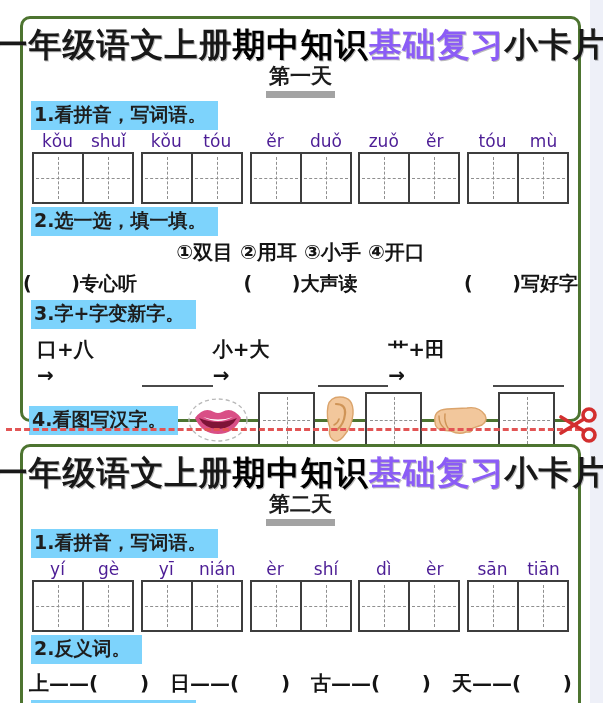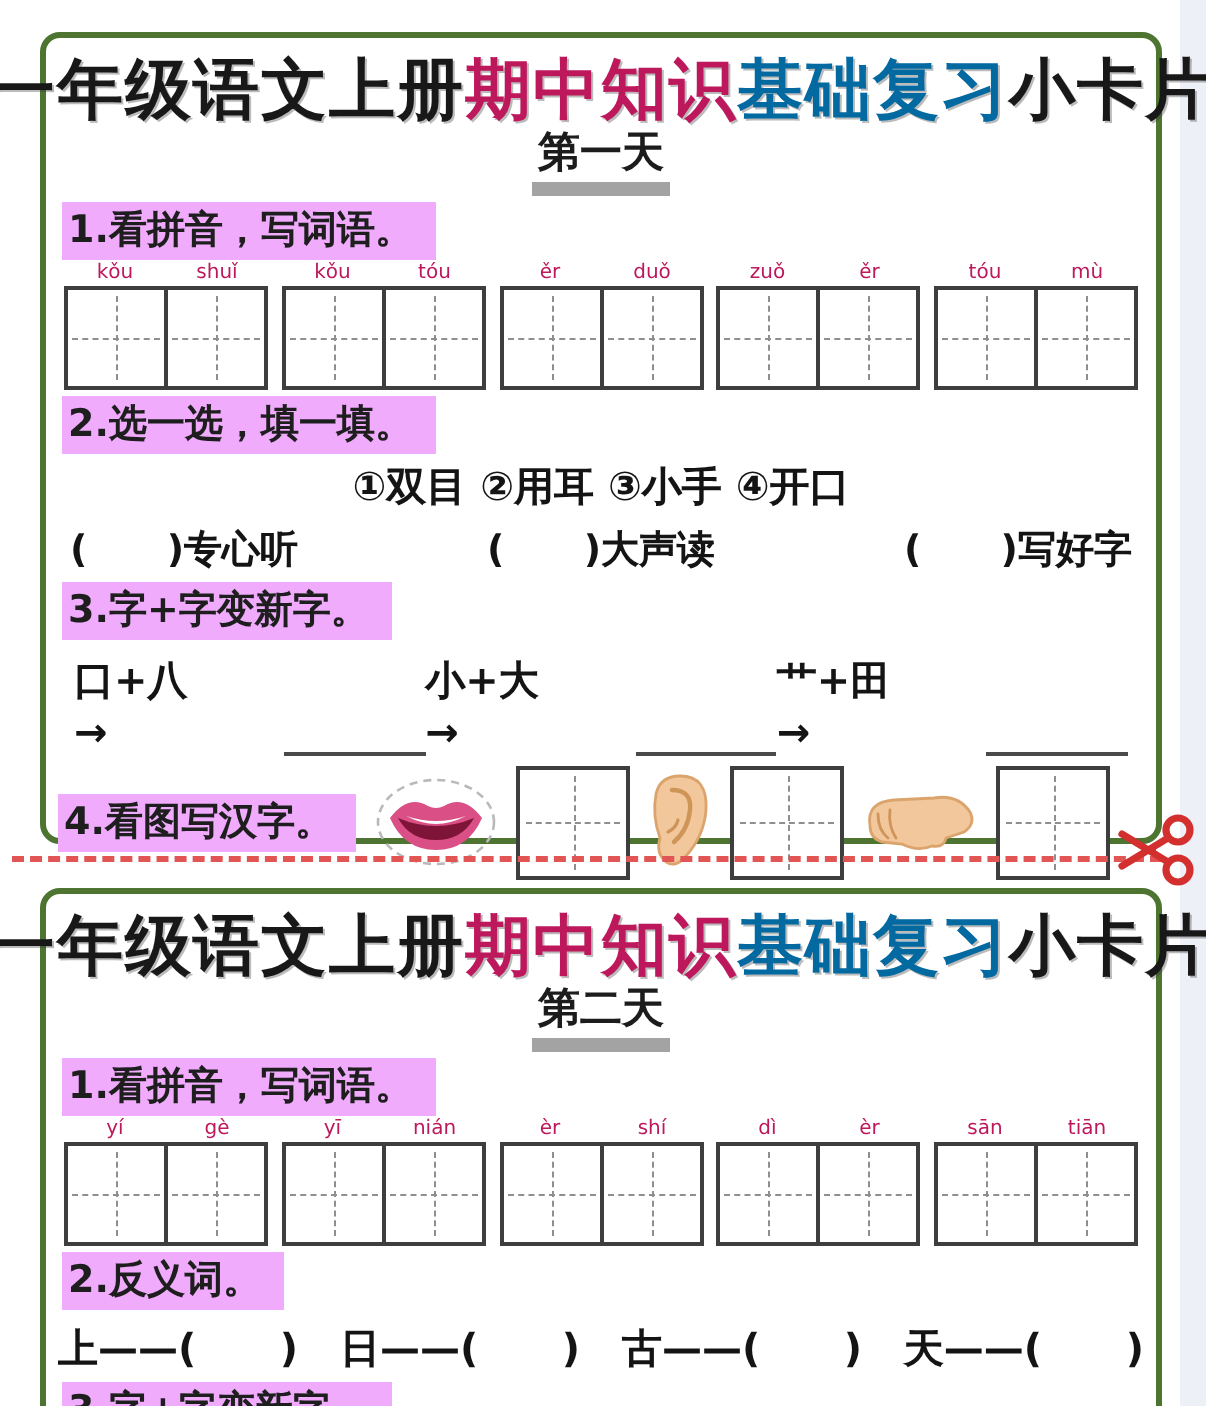--- a/index.html
+++ b/index.html
@@ -9,45 +9,45 @@
 
   .card { position:absolute; left:20px; width:561px; background:#fff;
           border:3px solid #4d7430; border-radius:10px; }
   #card1 { top:16px; height:406px; }
   #card2 { top:444px; height:310px; }
 
   .title { display:flex; justify-content:center; margin-top:7px;
            font-size:33px; font-weight:900; line-height:1.15; letter-spacing:1px;
            text-shadow:1px 1px 0 rgba(60,60,60,.35); white-space:nowrap; }
   .t-black { color:#181818; }
-  .t-red   { color:#be185d; }
-  .t-green { color:#0369a1; }
+  .t-red   { color:#000000; }
+  .t-green { color:#8b5cf6; }
 
   .day-wrap { text-align:center; margin-top:-2px; }
   .day { display:inline-block; font-size:21px; font-weight:800; color:#1c1c1c;
          border-bottom:7px solid #a3a3a3; padding:0 3px 1px; }
 
-  .sec { display:inline-block; background:#f0abfc; color:#1e1e1e;
+  .sec { display:inline-block; background:#7dd3fc; color:#1e1e1e;
          font-size:19px; font-weight:600; padding:1px 12px 2px 3px; margin:3px 0 0 8px; }
 
   .pgroups { display:flex; justify-content:space-between; padding:0 9px; margin-top:1px; }
   .pgroup { width:102px; }
-  .plabels { display:flex; font-size:10px; color:#be185d; margin-bottom:1px; }
+  .plabels { display:flex; font-size:17px; color:#4c1d95; margin-bottom:1px; }
   .plabels span { flex:1; text-align:center; }
   .pair { display:flex; height:52px; border:2px solid #3e3e3e; background:#fff; }
   .cell { flex:1; position:relative; }
   .cell + .cell { border-left:2px solid #3e3e3e; }
   .cell::before { content:""; position:absolute; left:50%; top:3px; bottom:3px;
                   border-left:1.5px dashed #8f8f8f; }
   .cell::after  { content:""; position:absolute; top:50%; left:2px; right:2px;
                   border-top:1.5px dashed #8f8f8f; }
 
   .options { text-align:center; font-size:20px; font-weight:600; color:#141414; margin-top:3px; }
   .fill-row { display:flex; justify-content:space-between; white-space:pre;
-              font-size:19px; font-weight:600; color:#141414; padding:0 12px; margin-top:5px; }
+              font-size:19px; font-weight:600; color:#141414; padding:0 0; margin-top:5px; }
 
   .combo-row { display:flex; justify-content:space-between; align-items:flex-end;
                font-size:20px; font-weight:700; color:#141414; padding:0 14px; margin-top:7px; }
   .combo { display:flex; align-items:flex-end;gap:35px; }
   .blank { display:inline-block; width:74px; height:20px; border-bottom:2px solid #4a4a4a; }
 
   .s4row { display:flex; align-items:center; gap:9px; padding:0 6px; margin-top:5px; }
   .s4row .sec { margin:0; flex:none; }
   .tbox { width:57px; height:57px; border:2px solid #3e3e3e; position:relative; flex:none; background:#fff; }
   .tbox::before { content:""; position:absolute; left:50%; top:3px; bottom:3px; border-left:1.5px dashed #8f8f8f; }

